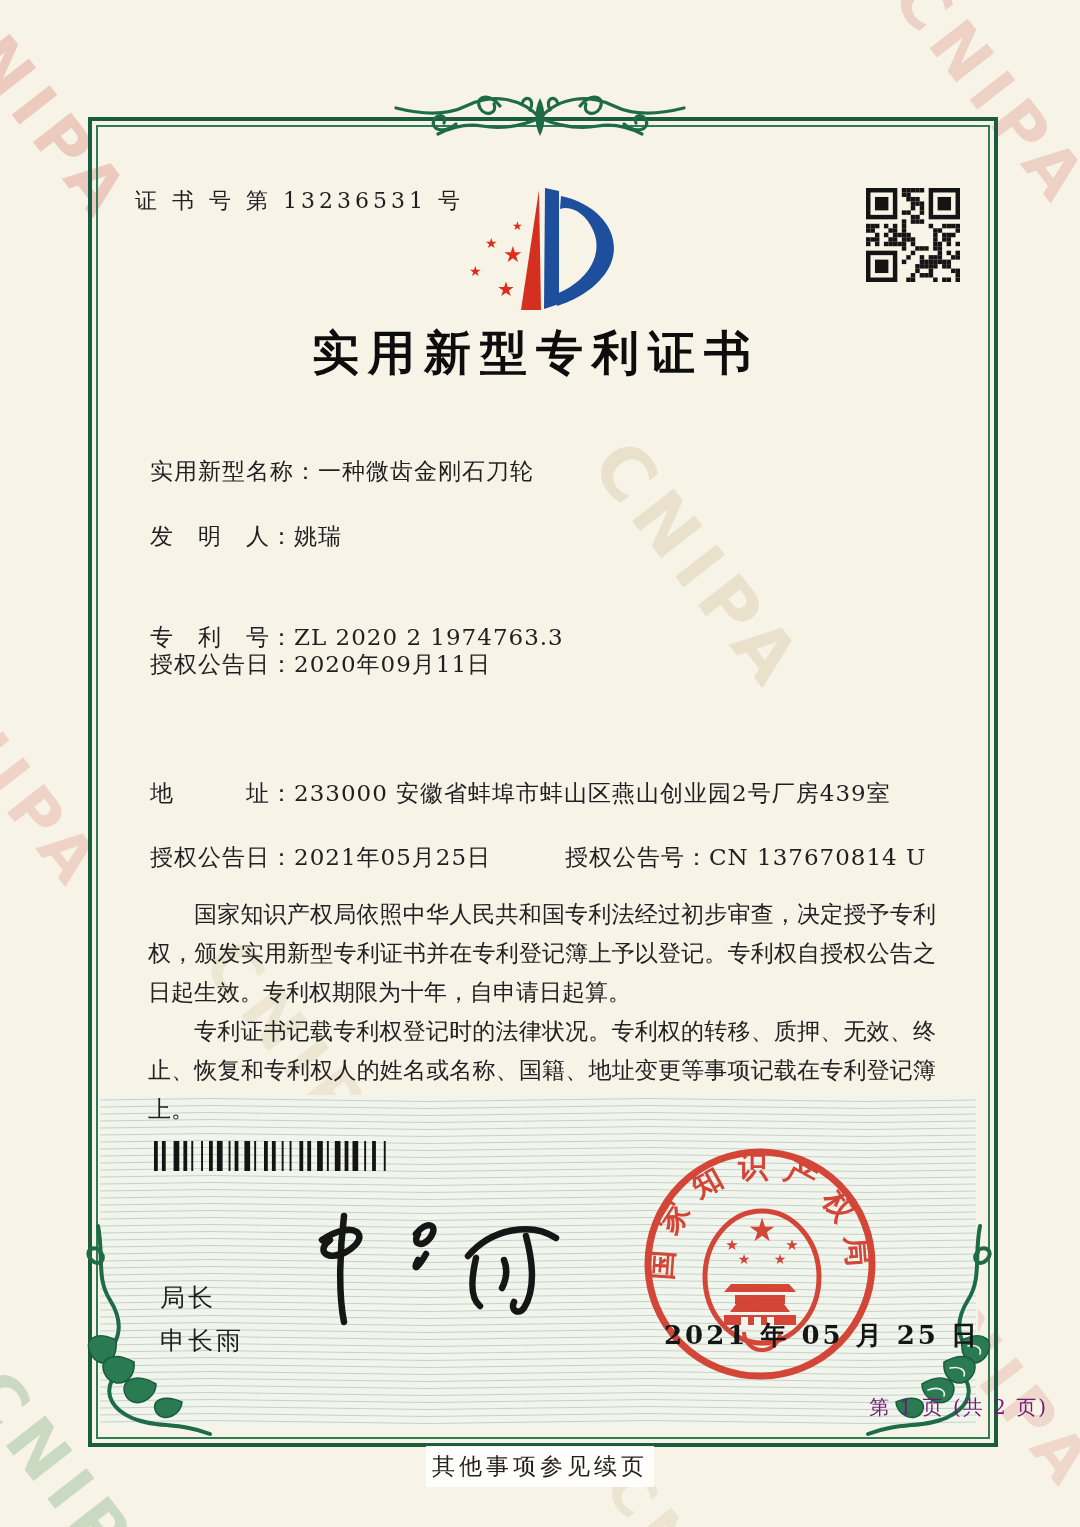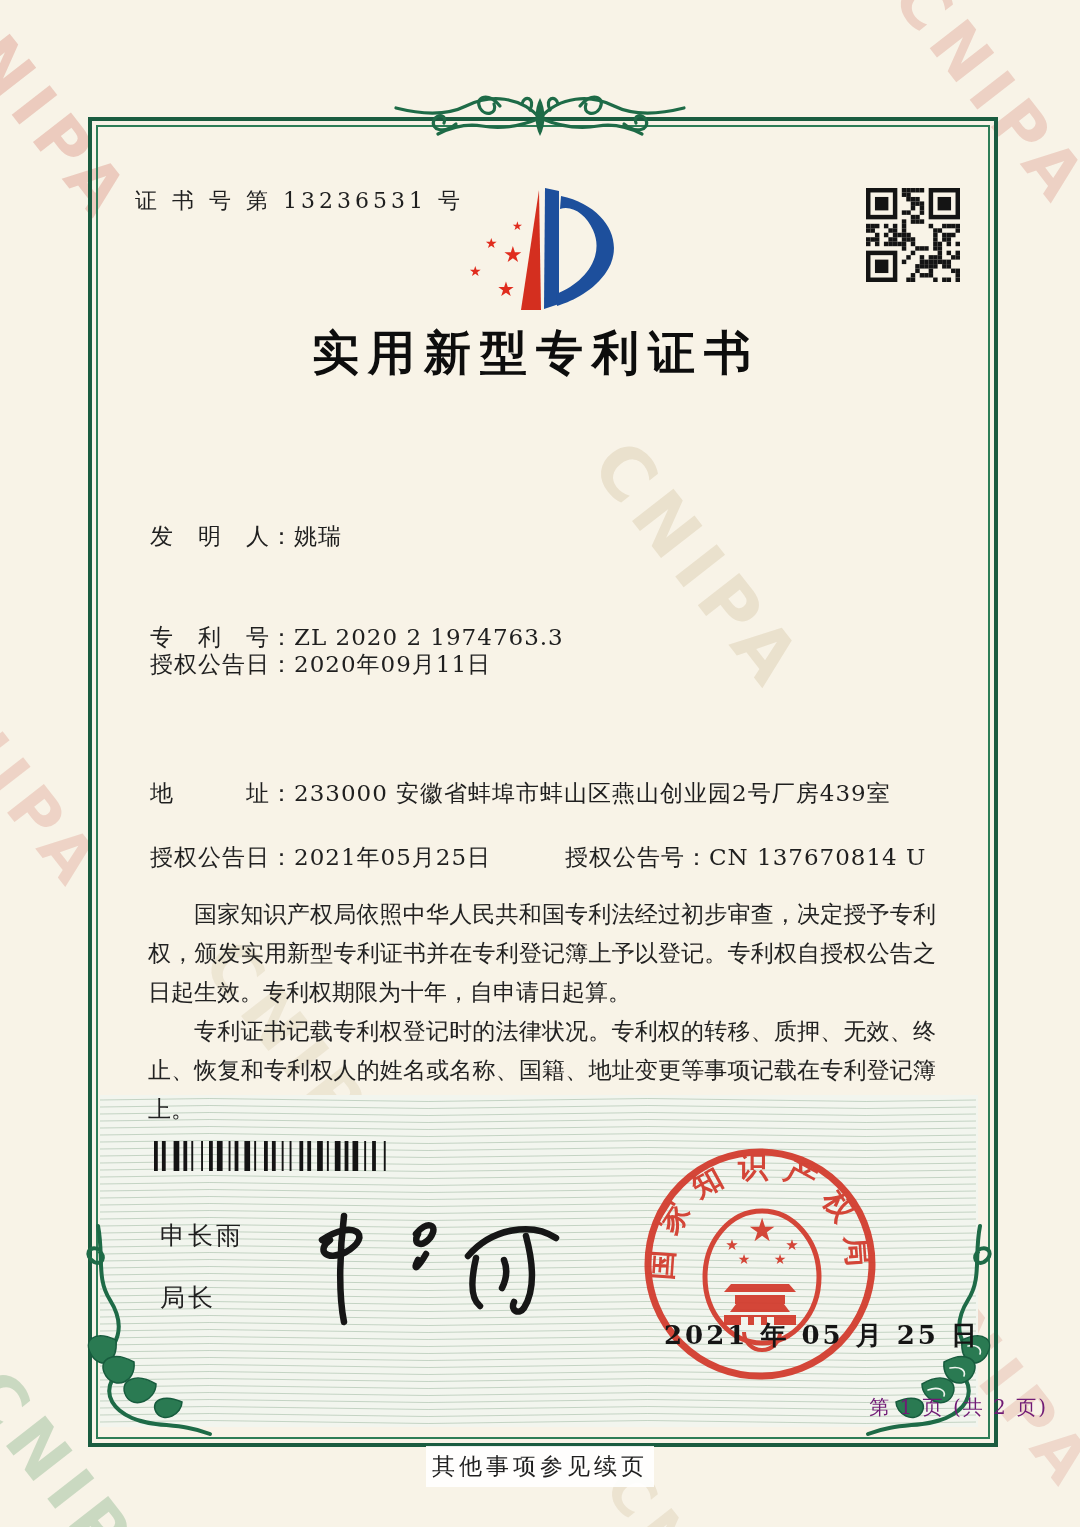--- a/index.html
+++ b/index.html
@@ -287,20 +287,21 @@
       <rect x="62.66666666666667" y="0" width="31.333333333333336" height="31.333333333333336" fill="#141414"></rect>
       <rect x="67.14285714285714" y="4.476190476190476" width="22.38095238095238" height="22.38095238095238" fill="#f8f3e7"></rect>
       <rect x="71.61904761904762" y="8.952380952380953" width="13.428571428571429" height="13.428571428571429" fill="#141414"></rect>
       <rect x="0" y="62.66666666666667" width="31.333333333333336" height="31.333333333333336" fill="#141414"></rect>
       <rect x="4.476190476190476" y="67.14285714285714" width="22.38095238095238" height="22.38095238095238" fill="#f8f3e7"></rect>
       <rect x="8.952380952380953" y="71.61904761904762" width="13.428571428571429" height="13.428571428571429" fill="#141414"></rect>
     </svg>
 
   <div class="abs title">实用新型专利证书</div>
 
+  <div class="abs field" style="top:456px;"><span>实用新型名称：</span><span>一种微齿金刚石刀轮</span></div>
   <div class="abs field" style="top:521px;"><span>发　明　人：</span><span>姚瑞</span></div>
   <div class="abs field" style="top:586px;margin-top:36px;"><span>专　利　号：</span><span>ZL 2020 2 1974763.3</span></div>
   <div class="abs field" style="top:649px;"><span>授权公告日：</span><span>2020年09月11日</span></div>
   <div class="abs field" style="top:778px;"><span>地　　　址：</span><span>233000  安徽省蚌埠市蚌山区燕山创业园2号厂房439室</span></div>
   <div class="abs field" style="top:842px;">
     <span>授权公告日：</span><span>2021年05月25日</span>
     <span class="grant2"><span>授权公告号：</span><span>CN 137670814 U</span></span>
   </div>
 
   <div class="abs paras">
@@ -331,21 +332,21 @@
       <rect x="172.90000000000006" y="0" width="1.9" height="30" fill="#141414"></rect>
       <rect x="180.80000000000007" y="0" width="5.699999999999999" height="30" fill="#141414"></rect>
       <rect x="190.60000000000008" y="0" width="3.8" height="30" fill="#141414"></rect>
       <rect x="198.50000000000009" y="0" width="5.699999999999999" height="30" fill="#141414"></rect>
       <rect x="210.2000000000001" y="0" width="1.9" height="30" fill="#141414"></rect>
       <rect x="218.1000000000001" y="0" width="3.8" height="30" fill="#141414"></rect>
       <rect x="229.80000000000013" y="0" width="1.9" height="30" fill="#141414"></rect>
     </svg>
 
   <div class="abs signer" style="top:1236px;margin-top:45px;">局长</div>
-  <div class="abs signer" style="top:1219px;">申长雨</div>
+  <div class="abs signer" style="top:1324px;">申长雨</div>
 
   <svg class="abs" style="left:300px;top:1200px;" width="272" height="128" viewBox="0 0 272 128">
     <g fill="none" stroke="#161616" stroke-width="6.5" stroke-linecap="round">
       <path d="M22,40 C54,18 74,36 46,52 C26,62 16,50 30,40"></path>
       <path d="M44,16 C40,48 38,92 44,122"></path>
       <path d="M116,34 C126,20 140,24 130,38 C122,48 112,44 118,34"></path>
       <path d="M126,54 C118,68 112,72 118,60"></path>
       <path d="M168,56 C192,28 232,22 256,38"></path>
       <path d="M176,58 C170,84 172,100 180,106"></path>
       <path d="M226,36 C234,66 234,92 224,108 C219,115 210,111 214,102"></path>

